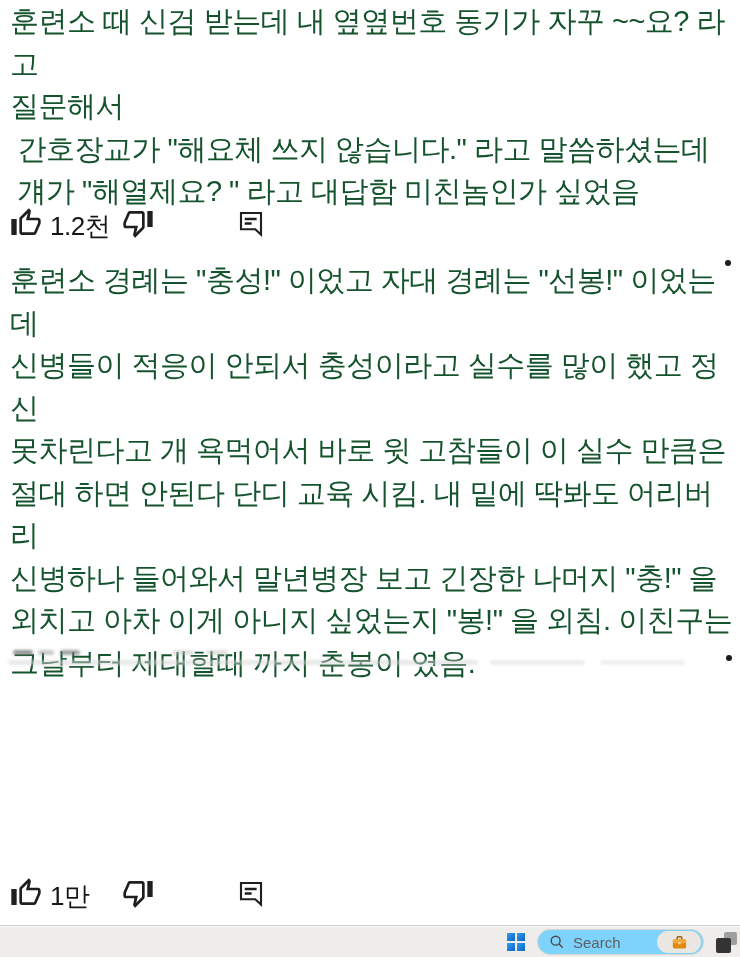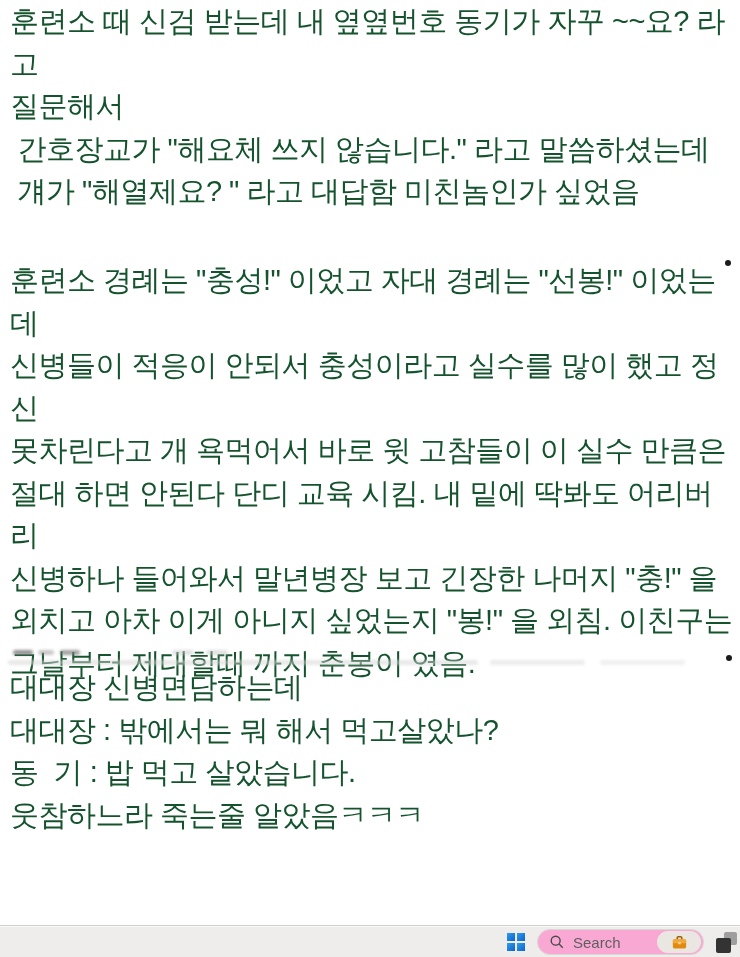--- a/index.html
+++ b/index.html
@@ -23,21 +23,21 @@
   
   .taskbar{
     position:absolute;left:0;top:925px;width:740px;height:32px;
     background:#eeedeb;border-top:1px solid #cfcfcd;box-shadow:inset 0 1px 0 #fbfbfa;
   }
   .win-btn{position:absolute;left:505px;top:5px;width:22px;height:22px;border:none;background:none;padding:2px;cursor:pointer;}
   .win-grid{display:grid;grid-template-columns:8px 8px;grid-template-rows:8px 8px;gap:2px;}
   .win-grid span{display:block;background:linear-gradient(135deg,#2f9df0 0%,#0d63c8 100%);}
   .search-pill{
     position:absolute;left:537px;top:3px;width:167px;height:26px;border-radius:14px;
-    background:#f9a8d4;border:1px solid #d9d7d3;box-sizing:border-box;
+    background:#7dd3fc;border:1px solid #d9d7d3;box-sizing:border-box;
     display:flex;align-items:center;padding-left:11px;cursor:text;
   }
   .search-label{font-size:15px;color:#5f5f5f;margin-left:8px;}
   .work-chip{
     position:absolute;right:2px;top:1px;width:44px;height:22px;border-radius:11px;
     background:#eae7e2;display:flex;align-items:center;justify-content:center;cursor:pointer;
   }
   .corner-app{position:absolute;left:716px;top:6px;width:24px;height:21px;cursor:pointer;}
   .corner-app .back{position:absolute;left:8px;top:0;width:13px;height:13px;background:#9e9e9e;border-radius:2px;}
   .corner-app .front{position:absolute;left:0;top:6px;width:15px;height:15px;background:#333333;border-radius:2px;}
@@ -45,20 +45,45 @@
 </head>
 <body>
 
 <div id="screen">
 
   <div class="comment-text" style="top:0px;">훈련소 때 신검 받는데 내 옆옆번호 동기가 자꾸 ~~요? 라고
 질문해서
  간호장교가 "해요체 쓰지 않습니다." 라고 말씀하셨는데
  걔가 "해열제요? " 라고 대답함 미친놈인가 싶었음</div>
 
+  <div class="actions" style="top:206px;">
+    <button class="act-btn" style="left:0;">
+      <span>
+        <svg width="32" height="32" viewBox="0 0 24 24" fill="#1f1f1f">
+          <path d="M9 21h9c.83 0 1.54-.5 1.84-1.22l3.02-7.05c.09-.23.14-.47.14-.73v-2c0-1.1-.9-2-2-2h-6.31l.95-4.57.03-.32c0-.41-.17-.79-.44-1.06L14.17 1 7.58 7.59C7.22 7.95 7 8.45 7 9v10c0 1.1.9 2 2 2zM9 9l4.34-4.34L12 10h9v2l-3 7H9V9zM1 9h4v12H1z"></path>
+        </svg>
+      </span>
+    </button>
+    <span class="like-count">1.2천</span>
+    <button class="act-btn" style="left:112px;">
+      <span>
+        <svg width="32" height="32" viewBox="0 0 24 24" fill="#1f1f1f" style="transform:rotate(180deg);">
+          <path d="M9 21h9c.83 0 1.54-.5 1.84-1.22l3.02-7.05c.09-.23.14-.47.14-.73v-2c0-1.1-.9-2-2-2h-6.31l.95-4.57.03-.32c0-.41-.17-.79-.44-1.06L14.17 1 7.58 7.59C7.22 7.95 7 8.45 7 9v10c0 1.1.9 2 2 2zM9 9l4.34-4.34L12 10h9v2l-3 7H9V9zM1 9h4v12H1z"></path>
+        </svg>
+      </span>
+    </button>
+    <button class="act-btn" style="left:226px;">
+      <span>
+        <svg width="30" height="30" viewBox="0 0 24 24" fill="none" stroke="#1f1f1f" stroke-width="1.7">
+          <path d="M4 4 H20 V21.2 L15.4 17 H4 Z"></path>
+          <path d="M7 8.7 H16.5 M7 12.3 H12.5" stroke-width="2"></path>
+        </svg>
+      </span>
+    </button>
+  </div>
 
   <span class="dot" style="left:725px;top:260px;"></span>
 
   <div class="comment-text" style="top:259px;">훈련소 경례는 "충성!" 이었고 자대 경례는 "선봉!" 이었는데
 신병들이 적응이 안되서 충성이라고 실수를 많이 했고 정신
 못차린다고 개 욕먹어서 바로 윗 고참들이 이 실수 만큼은
 절대 하면 안된다 단디 교육 시킴. 내 밑에 딱봐도 어리버리
 신병하나 들어와서 말년병장 보고 긴장한 나머지 "충!" 을
 외치고 아차 이게 아니지 싶었는지 "봉!" 을 외침. 이친구는
 그날부터 제대할때 까지 춘봉이 였음.</div>
@@ -70,25 +95,46 @@
     <span class="blurbar" style="left:60px;top:650px;width:20px;background:#7a7a7a;opacity:.7;"></span>
     <span class="blurbar" style="left:172px;top:650px;width:22px;background:#c3c3c3;opacity:.5;"></span>
     <span class="blurbar" style="left:206px;top:650px;width:22px;background:#c3c3c3;opacity:.5;"></span>
     <span class="blurbar" style="left:8px;top:660px;width:470px;background:#d6d6d6;opacity:.55;"></span>
     <span class="blurbar" style="left:490px;top:660px;width:95px;background:#d9d9d9;opacity:.5;"></span>
     <span class="blurbar" style="left:600px;top:660px;width:85px;background:#dcdcdc;opacity:.45;"></span>
   </div>
 
   <span class="dot" style="left:726px;top:655px;"></span>
 
-  <div class="comment-text" style="top:666px;">대대장 신병면담하는데
-대대장 : 밖에서는 뭐 해서 먹고살았나?
-동  기 : 밥 먹고 살았습니다.
-웃참하느라 죽는줄 알았음ㅋㅋㅋ</div>
 
+  <div class="actions" style="top:876px;">
+    <button class="act-btn" style="left:0;">
+      <span>
+        <svg width="32" height="32" viewBox="0 0 24 24" fill="#1f1f1f">
+          <path d="M9 21h9c.83 0 1.54-.5 1.84-1.22l3.02-7.05c.09-.23.14-.47.14-.73v-2c0-1.1-.9-2-2-2h-6.31l.95-4.57.03-.32c0-.41-.17-.79-.44-1.06L14.17 1 7.58 7.59C7.22 7.95 7 8.45 7 9v10c0 1.1.9 2 2 2zM9 9l4.34-4.34L12 10h9v2l-3 7H9V9zM1 9h4v12H1z"></path>
+        </svg>
+      </span>
+    </button>
+    <span class="like-count">1만</span>
+    <button class="act-btn" style="left:112px;">
+      <span>
+        <svg width="32" height="32" viewBox="0 0 24 24" fill="#1f1f1f" style="transform:rotate(180deg);">
+          <path d="M9 21h9c.83 0 1.54-.5 1.84-1.22l3.02-7.05c.09-.23.14-.47.14-.73v-2c0-1.1-.9-2-2-2h-6.31l.95-4.57.03-.32c0-.41-.17-.79-.44-1.06L14.17 1 7.58 7.59C7.22 7.95 7 8.45 7 9v10c0 1.1.9 2 2 2zM9 9l4.34-4.34L12 10h9v2l-3 7H9V9zM1 9h4v12H1z"></path>
+        </svg>
+      </span>
+    </button>
+    <button class="act-btn" style="left:226px;">
+      <span>
+        <svg width="30" height="30" viewBox="0 0 24 24" fill="none" stroke="#1f1f1f" stroke-width="1.7">
+          <path d="M4 4 H20 V21.2 L15.4 17 H4 Z"></path>
+          <path d="M7 8.7 H16.5 M7 12.3 H12.5" stroke-width="2"></path>
+        </svg>
+      </span>
+    </button>
+  </div>
 
   <div class="taskbar">
 
     <button class="win-btn">
       <span class="win-grid">
         <span></span>
           <span></span>
           <span></span>
           <span></span>
       </span>

